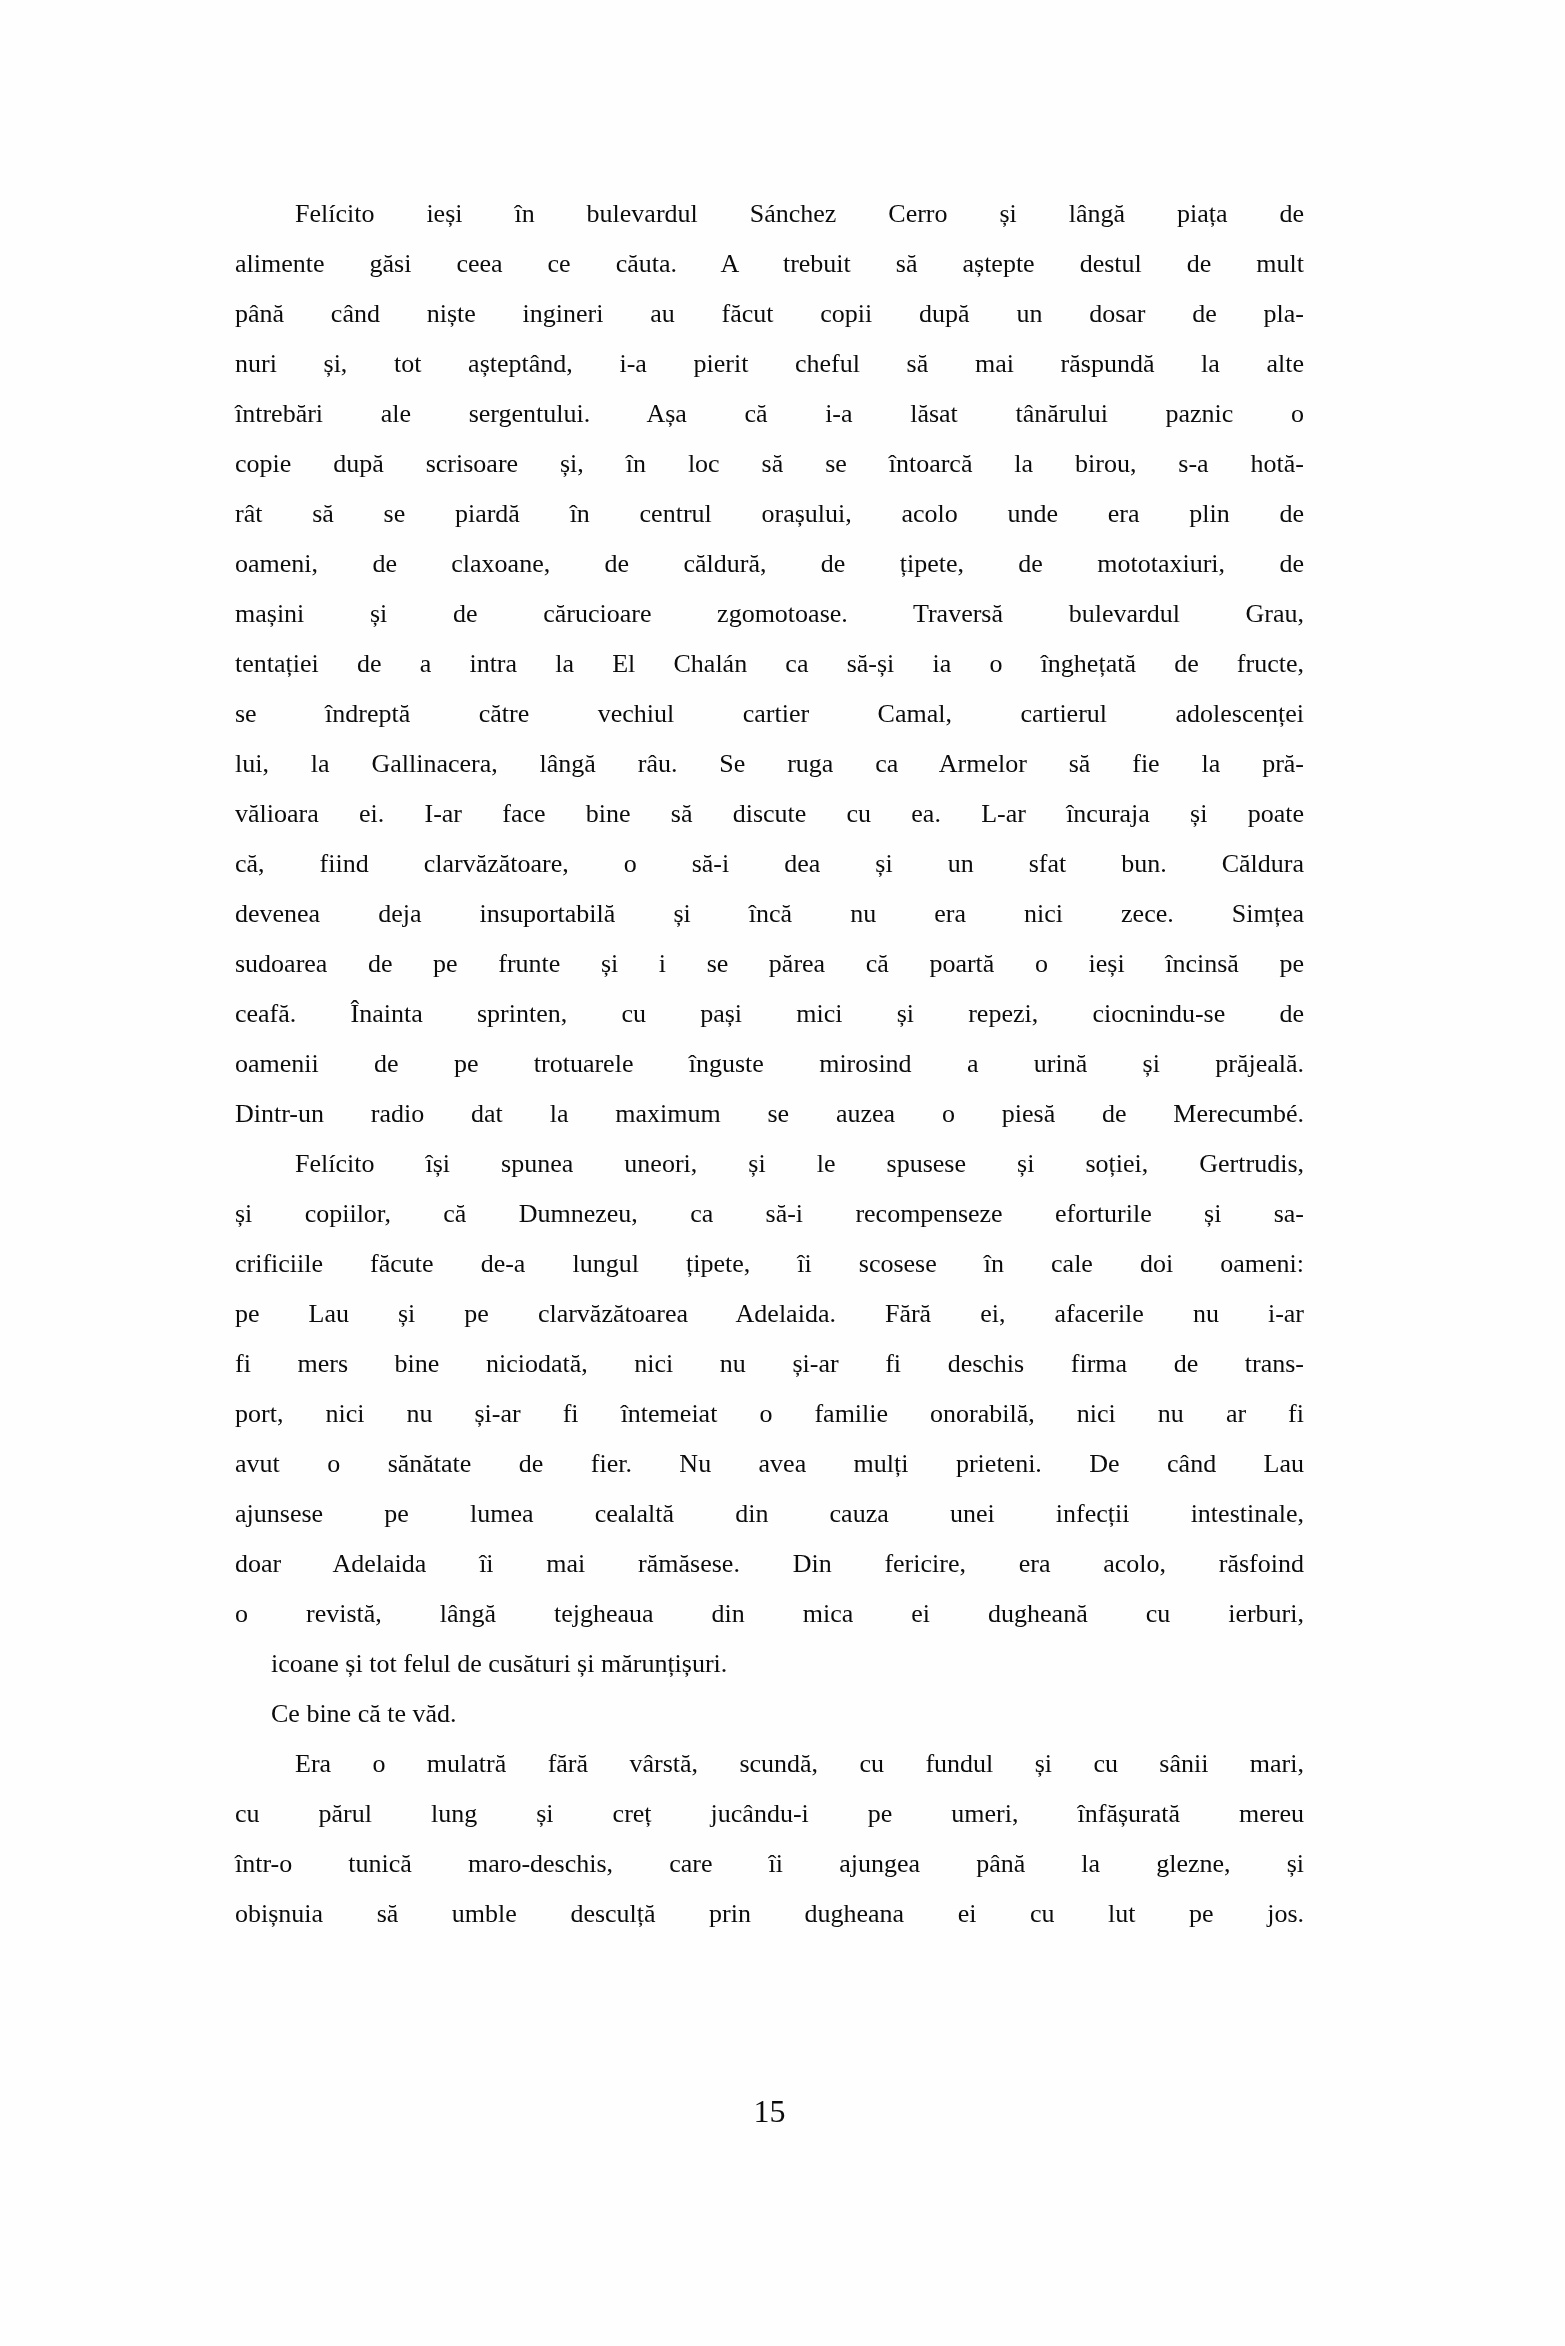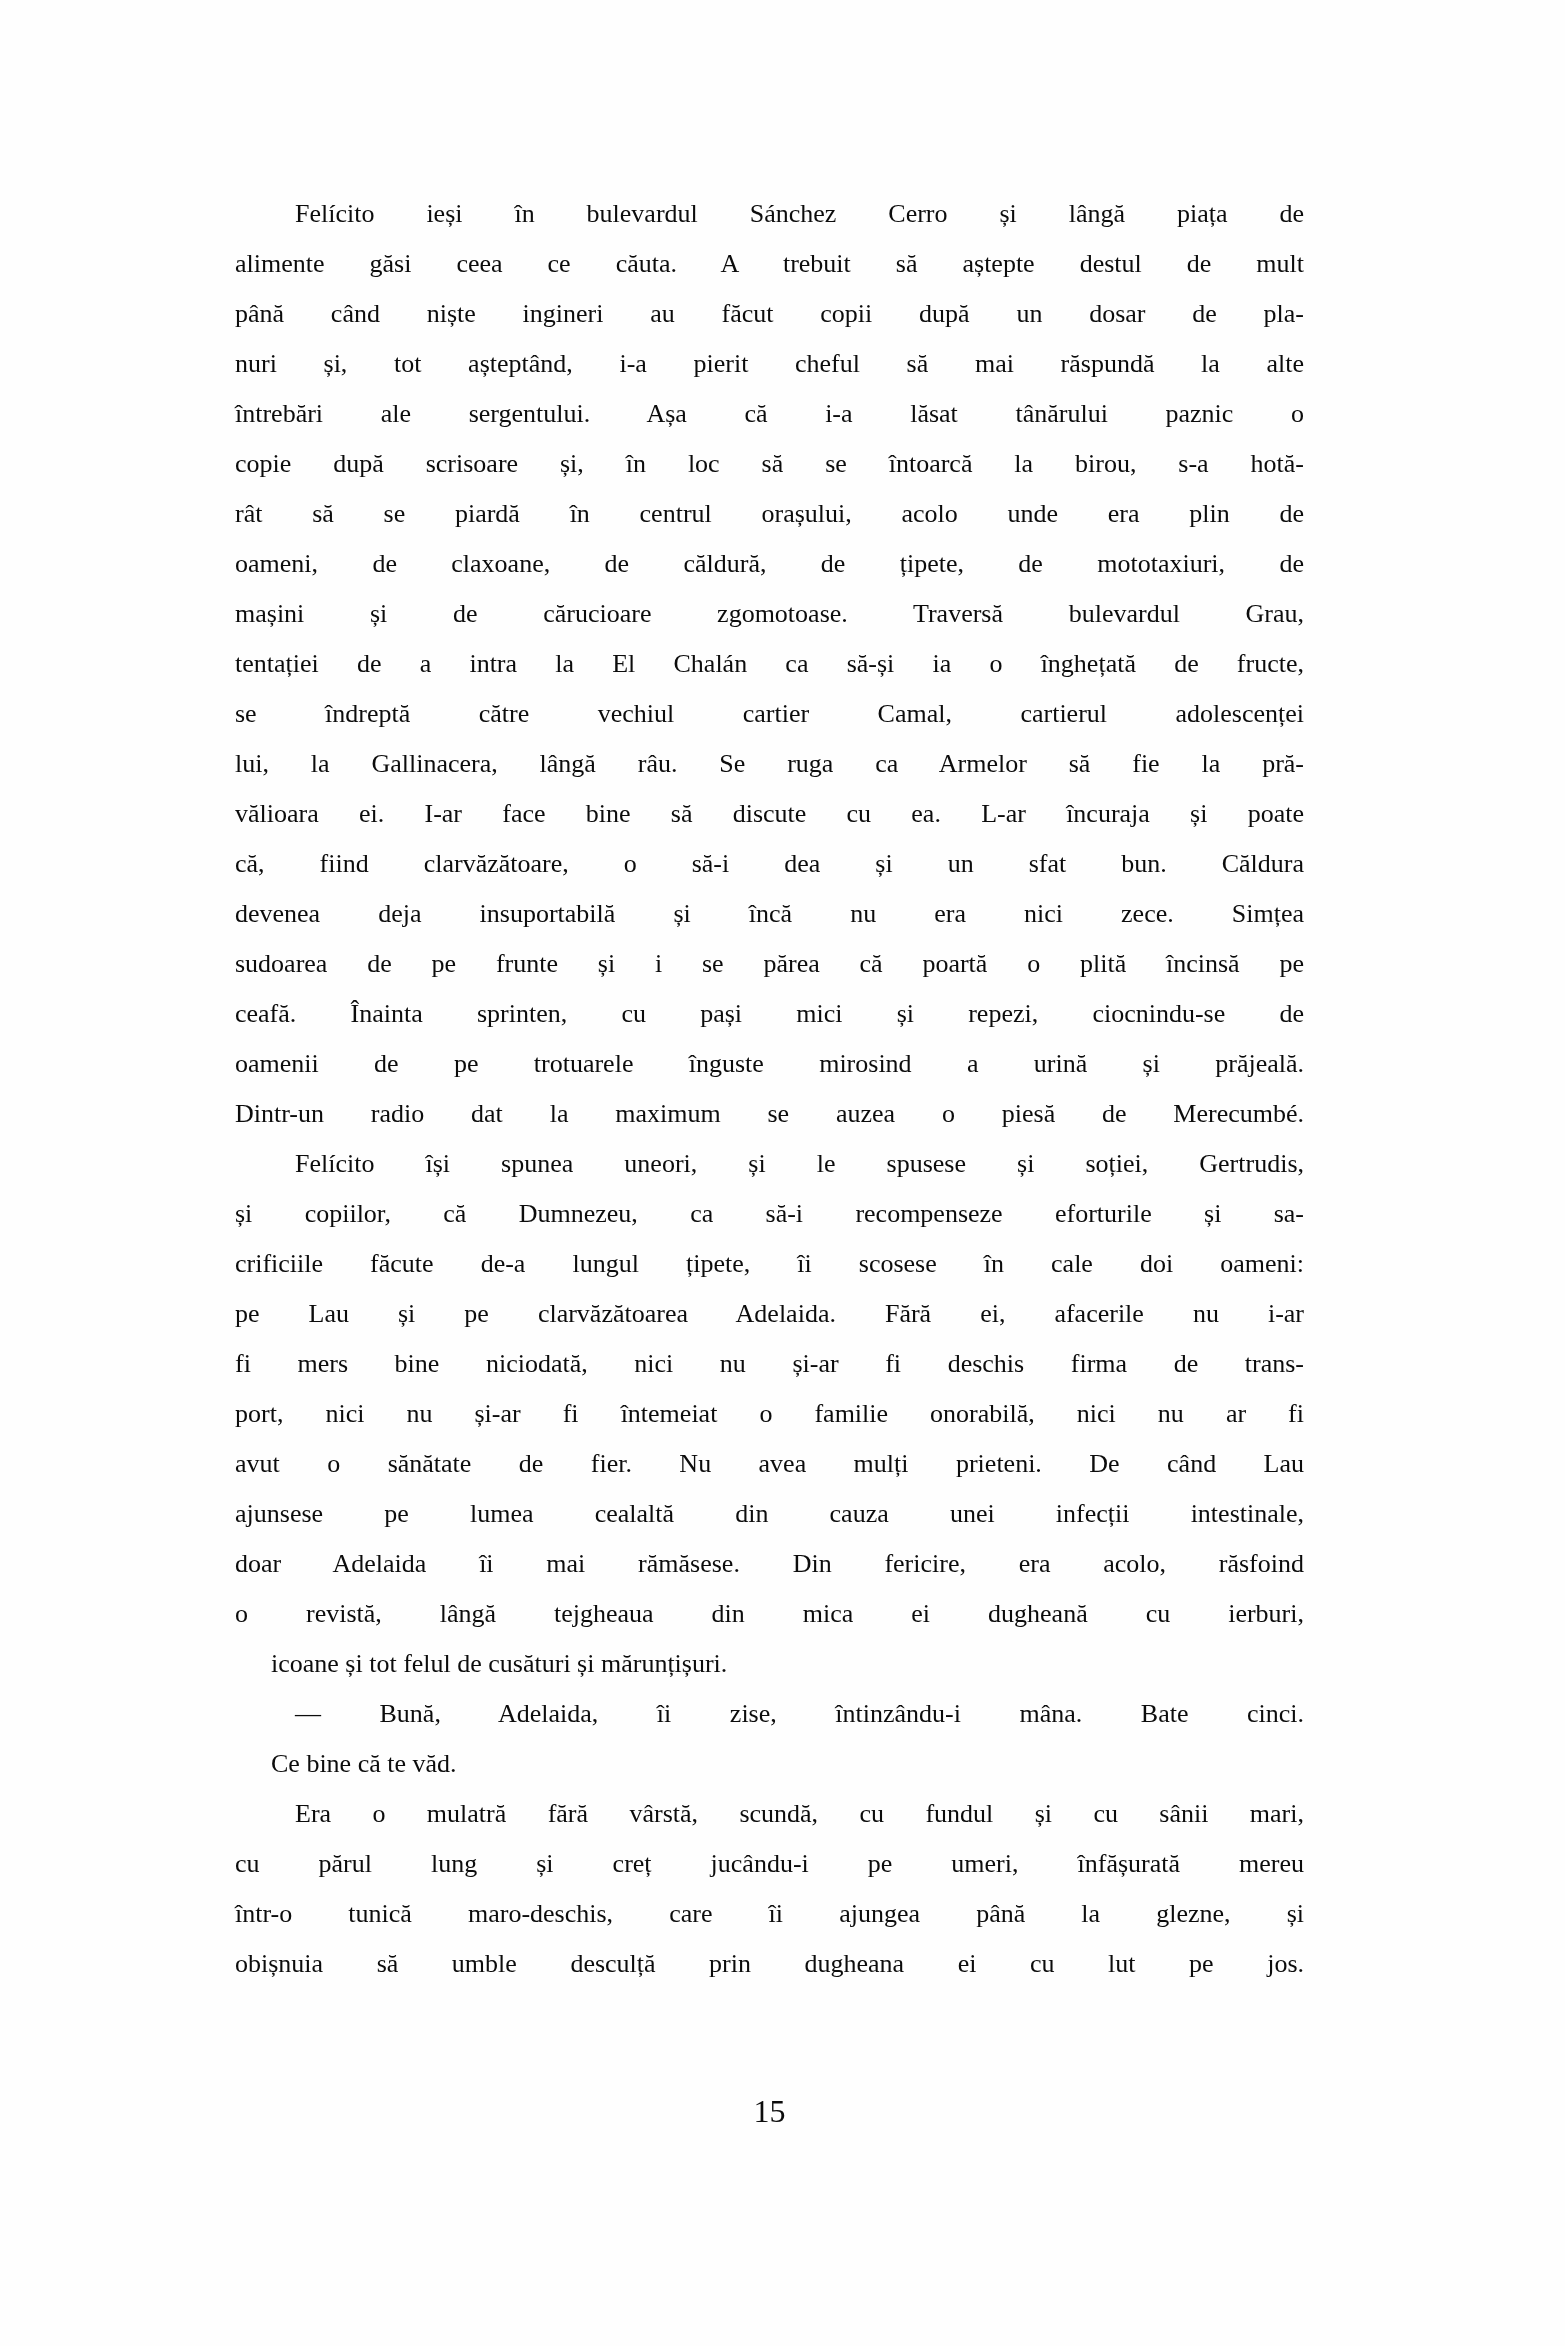--- a/index.html
+++ b/index.html
@@ -66,40 +66,39 @@
       <div class="line">copie după scrisoare și, în loc să se întoarcă la birou, s-a hotă-</div>
       <div class="line">rât să se piardă în centrul orașului, acolo unde era plin de</div>
       <div class="line">oameni, de claxoane, de căldură, de țipete, de mototaxiuri, de</div>
       <div class="line">mașini și de cărucioare zgomotoase. Traversă bulevardul Grau,</div>
       <div class="line">tentației de a intra la El Chalán ca să-și ia o înghețată de fructe,</div>
       <div class="line">se îndreptă către vechiul cartier Camal, cartierul adolescenței</div>
       <div class="line">lui, la Gallinacera, lângă râu. Se ruga ca Armelor să fie la pră-</div>
       <div class="line">vălioara ei. I-ar face bine să discute cu ea. L-ar încuraja și poate</div>
       <div class="line">că, fiind clarvăzătoare, o să-i dea și un sfat bun. Căldura</div>
       <div class="line">devenea deja insuportabilă și încă nu era nici zece. Simțea</div>
-      <div class="line">sudoarea de pe frunte și i se părea că poartă o plită încinsă pe</div>
+      <div class="line">sudoarea de pe frunte și i se părea că poartă o ieși încinsă pe</div>
       <div class="line">ceafă. Înainta sprinten, cu pași mici și repezi, ciocnindu-se de</div>
       <div class="line">oamenii de pe trotuarele înguste mirosind a urină și prăjeală.</div>
       <div class="line">Dintr-un radio dat la maximum se auzea o piesă de Merecumbé.</div>
     </div>
     <div class="paragraph">
       <div class="line indent">Felícito își spunea uneori, și le spusese și soției, Gertrudis,</div>
       <div class="line">și copiilor, că Dumnezeu, ca să-i recompenseze eforturile și sa-</div>
       <div class="line">crificiile făcute de-a lungul țipete, îi scosese în cale doi oameni:</div>
       <div class="line">pe Lau și pe clarvăzătoarea Adelaida. Fără ei, afacerile nu i-ar</div>
       <div class="line">fi mers bine niciodată, nici nu și-ar fi deschis firma de trans-</div>
       <div class="line">port, nici nu și-ar fi întemeiat o familie onorabilă, nici nu ar fi</div>
       <div class="line">avut o sănătate de fier. Nu avea mulți prieteni. De când Lau</div>
       <div class="line">ajunsese pe lumea cealaltă din cauza unei infecții intestinale,</div>
       <div class="line">doar Adelaida îi mai rămăsese. Din fericire, era acolo, răsfoind</div>
       <div class="line">o revistă, lângă tejgheaua din mica ei dugheană cu ierburi,</div>
       <div class="line short">icoane și tot felul de cusături și mărunțișuri.</div>
     </div>
     <div class="paragraph">
-      <div class="line indent">— Bună, Adelaida, îi zise, întinzându-i mâna. Bate cinci.</div>
       <div class="line short">Ce bine că te văd.</div>
     </div>
     <div class="paragraph">
       <div class="line indent">Era o mulatră fără vârstă, scundă, cu fundul și cu sânii mari,</div>
       <div class="line">cu părul lung și creț jucându-i pe umeri, înfășurată mereu</div>
       <div class="line">într-o tunică maro-deschis, care îi ajungea până la glezne, și</div>
       <div class="line">obișnuia să umble desculță prin dugheana ei cu lut pe jos.</div>
     </div>
   </div>
 

